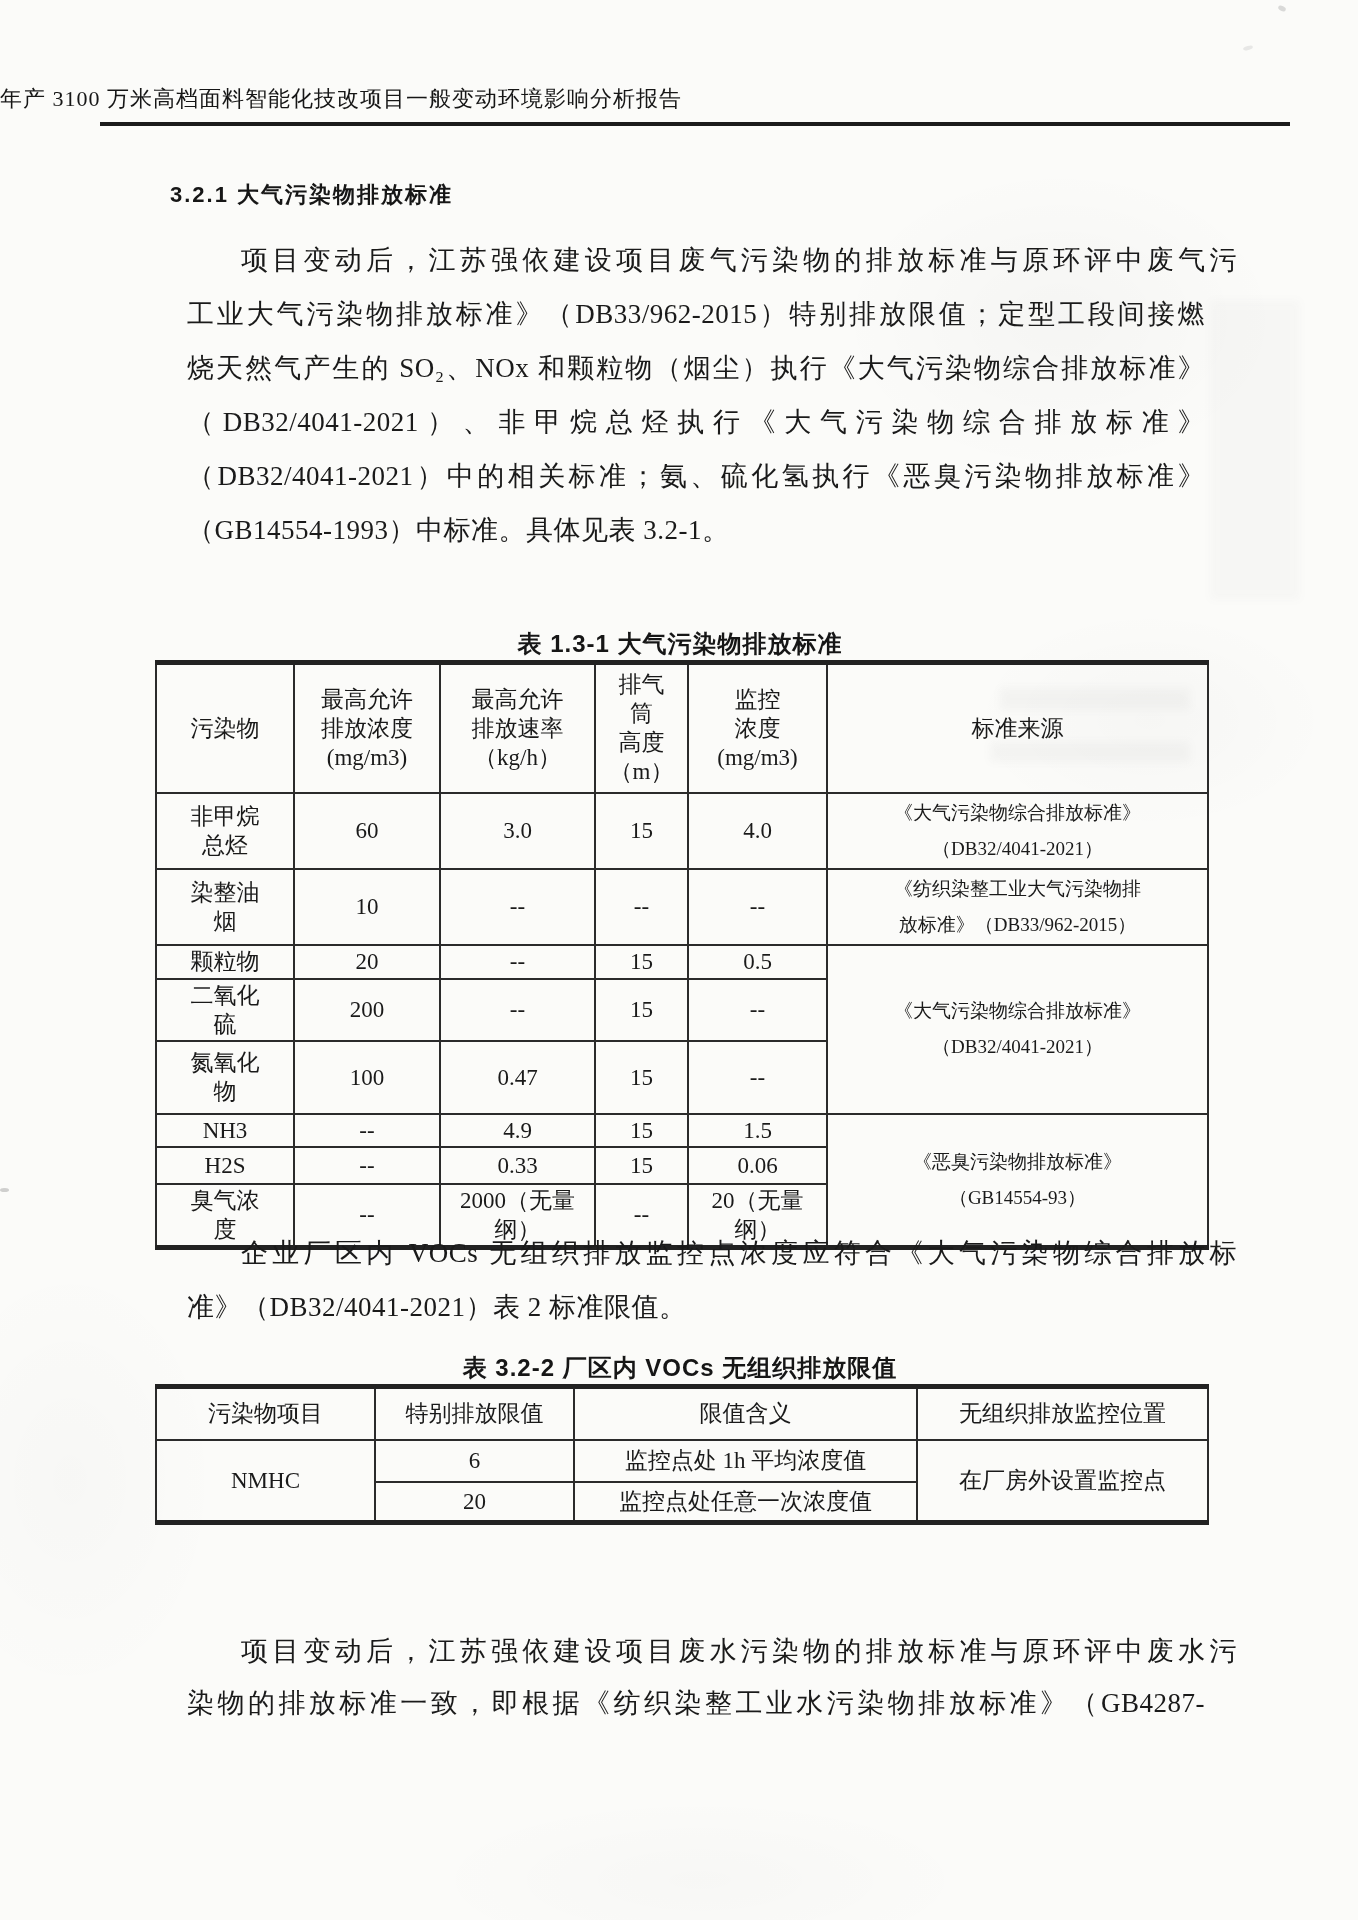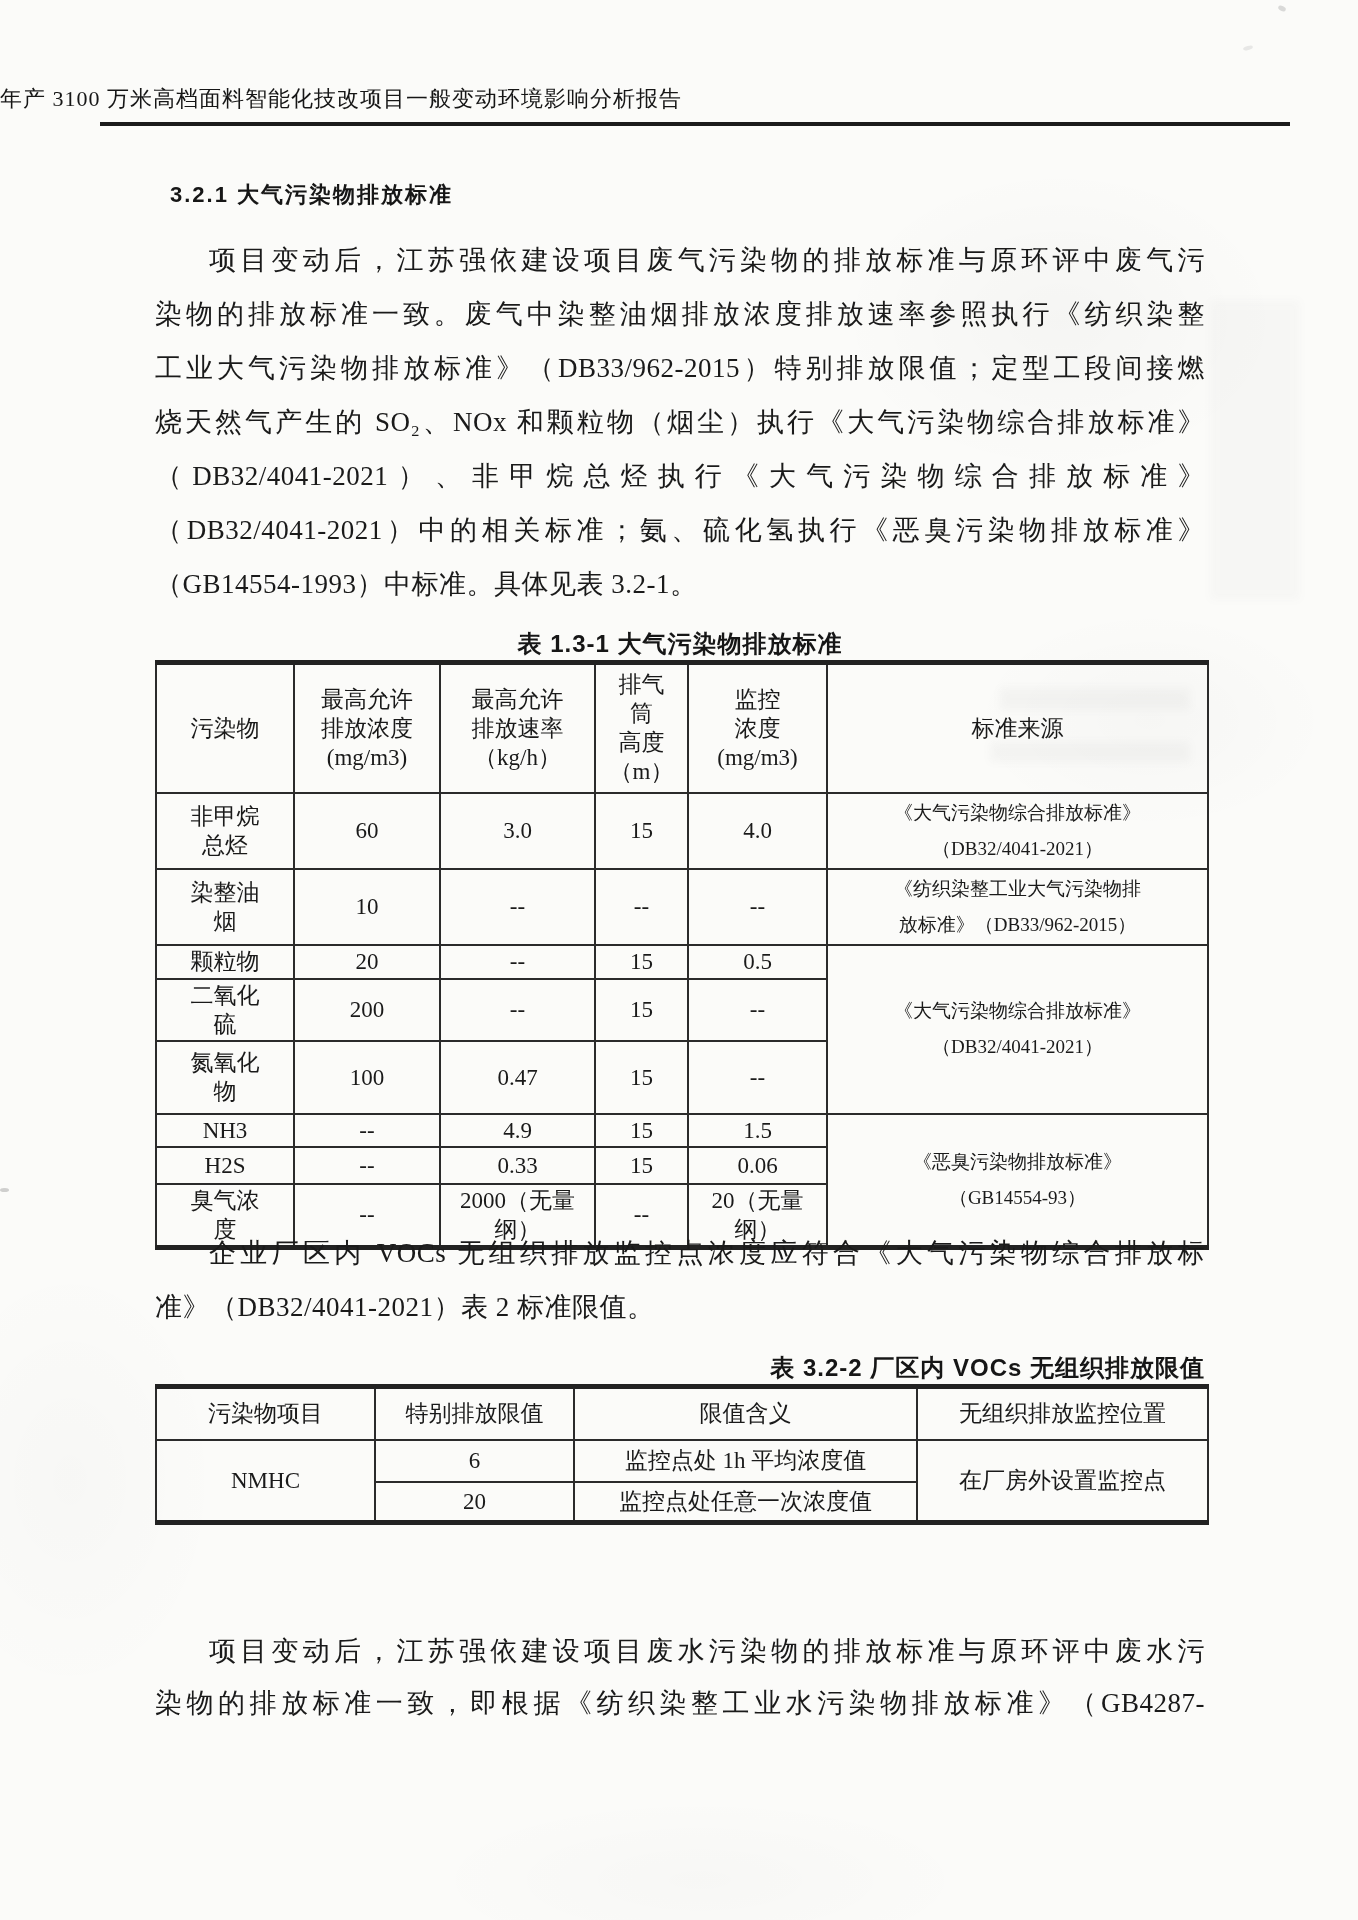--- a/index.html
+++ b/index.html
@@ -25,21 +25,21 @@
   }
   .h-sec{
     position:absolute;left:170px;
     font-family:"Liberation Sans","DejaVu Sans",sans-serif;
     font-weight:bold;font-size:22px;letter-spacing:2px;color:#161616;
   }
   .para{position:absolute;left:155px;width:1050px;font-size:27px;color:#1a1a1a;}
   .para .line{
     height:54px;line-height:54px;
     text-align:justify;text-align-last:justify;
-    letter-spacing:.5px;white-space:nowrap;
+    letter-spacing:.5px;white-space:nowrap;margin-left:32px;
   }
   .para .line.indent{padding-left:54px;width:996px;}
   .para .line.last{text-align:right;text-align-last:left;white-space:normal;}
   .tbl-caption{
     position:absolute;left:155px;width:1050px;text-align:center;
     font-family:"Liberation Sans","DejaVu Sans",sans-serif;
     font-weight:bold;font-size:24px;letter-spacing:1px;color:#161616;
   }
   table.doc-table{
     position:absolute;left:155px;border-collapse:collapse;table-layout:fixed;
@@ -76,21 +76,20 @@
 
 <div class="page">
 
   <div class="doc-header">年产 3100 万米高档面料智能化技改项目一般变动环境影响分析报告</div>
   <div class="header-rule"></div>
 
   <div class="h-sec" style="top:180px;">3.2.1 大气污染物排放标准</div>
 
   <div class="para" style="top:233px;">
     <div class="line indent">项目变动后，江苏强依建设项目废气污染物的排放标准与原环评中废气污</div>
-    <div class="line">染物的排放标准一致。废气中染整油烟排放浓度排放速率参照执行《纺织染整</div>
     <div class="line">工业大气污染物排放标准》（DB33/962-2015）特别排放限值；定型工段间接燃</div>
     <div class="line">烧天然气产生的 SO₂、NOx 和颗粒物（烟尘）执行《大气污染物综合排放标准》</div>
     <div class="line">（DB32/4041-2021）、非甲烷总烃执行《大气污染物综合排放标准》</div>
     <div class="line">（DB32/4041-2021）中的相关标准；氨、硫化氢执行《恶臭污染物排放标准》</div>
     <div class="line last">（GB14554-1993）中标准。具体见表 3.2-1。</div>
   </div>
 
   <div class="tbl-caption" style="top:628px;">表 1.3-1 大气污染物排放标准</div>
 
   <table class="doc-table" style="top:660px;">
@@ -192,21 +191,21 @@
 纲）</td>
       </tr>
     </tbody>
   </table>
 
   <div class="para" style="top:1226px;">
     <div class="line indent">企业厂区内 VOCs 无组织排放监控点浓度应符合《大气污染物综合排放标</div>
     <div class="line last">准》（DB32/4041-2021）表 2 标准限值。</div>
   </div>
 
-  <div class="tbl-caption" style="top:1352px;text-align:right;">表 3.2-2  厂区内 VOCs 无组织排放限值</div>
+  <div class="tbl-caption" style="top:1352px;">表 3.2-2  厂区内 VOCs 无组织排放限值</div>
 
   <table class="doc-table" style="top:1384px;">
     <colgroup>
       <col style="width:219px">
         <col style="width:199px">
         <col style="width:343px">
         <col style="width:291px">
     </colgroup>
     <tbody>
       <tr class="h53">

